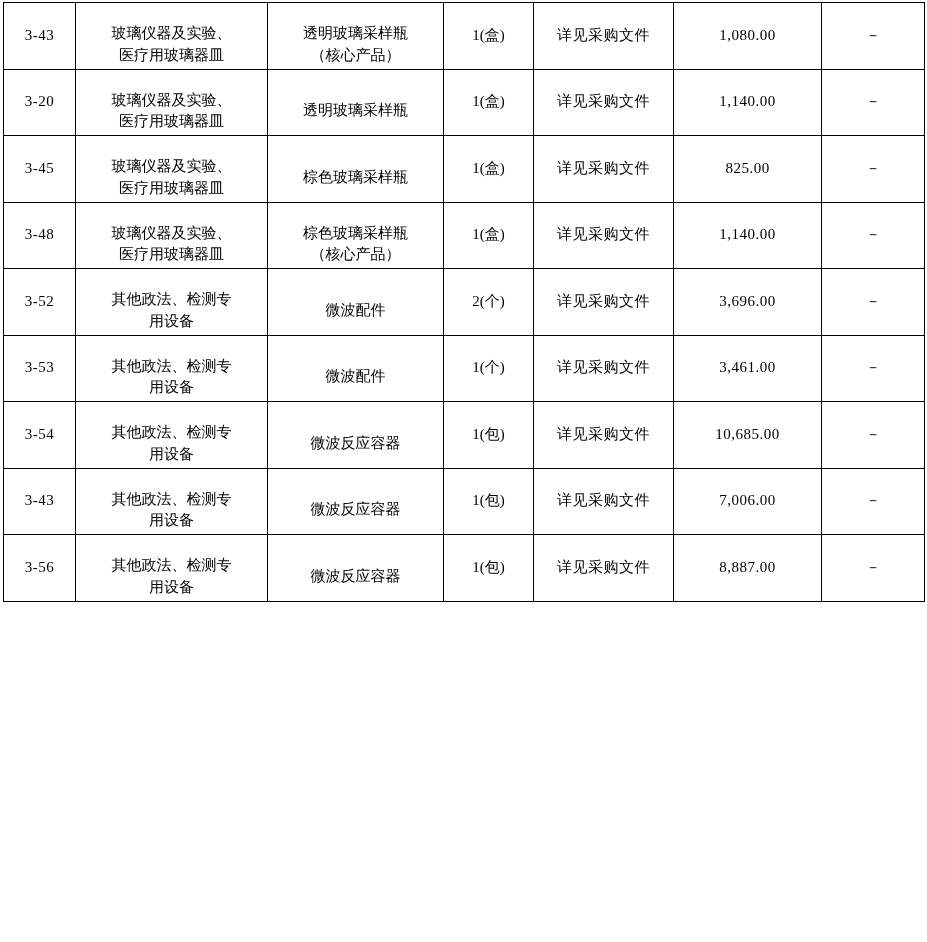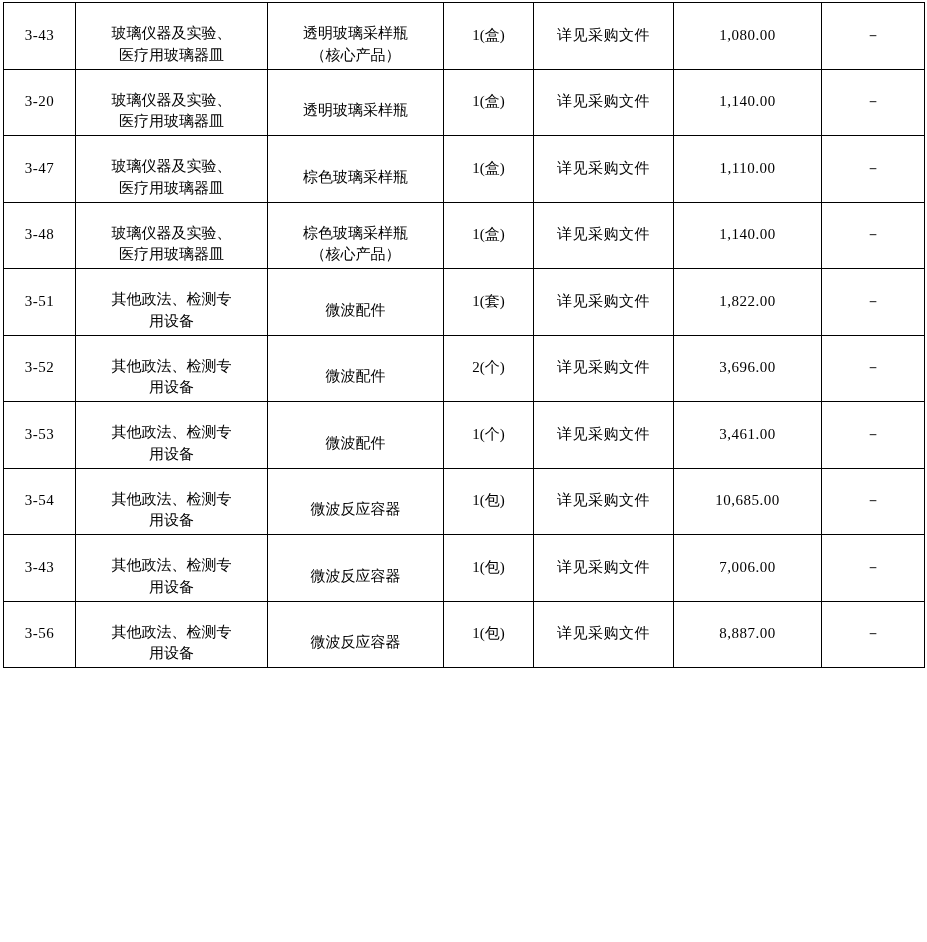--- a/index.html
+++ b/index.html
@@ -125,72 +125,54 @@
             <span class="two-line">
               <span class="line">透明玻璃采样瓶</span>
             </span>
           </td>
           <td class="qty">1(盒)</td>
           <td class="doc">详见采购文件</td>
           <td class="price">1,140.00</td>
           <td class="last">－</td>
         </tr>
         <tr>
-          <td class="no">3-47</td>
+          <td class="no">3-45</td>
           <td class="cat">
             <span class="two-line">
               <span class="line">玻璃仪器及实验、</span>
               <span class="line">医疗用玻璃器皿</span>
             </span>
           </td>
           <td class="name">
             <span class="two-line">
               <span class="line">棕色玻璃采样瓶</span>
             </span>
           </td>
           <td class="qty">1(盒)</td>
           <td class="doc">详见采购文件</td>
-          <td class="price">1,110.00</td>
+          <td class="price">825.00</td>
           <td class="last">－</td>
         </tr>
         <tr>
           <td class="no">3-48</td>
           <td class="cat">
             <span class="two-line">
               <span class="line">玻璃仪器及实验、</span>
               <span class="line">医疗用玻璃器皿</span>
             </span>
           </td>
           <td class="name">
             <span class="two-line">
               <span class="line">棕色玻璃采样瓶</span>
               <span class="line">（核心产品）</span>
             </span>
           </td>
           <td class="qty">1(盒)</td>
           <td class="doc">详见采购文件</td>
           <td class="price">1,140.00</td>
-          <td class="last">－</td>
-        </tr>
-        <tr>
-          <td class="no">3-51</td>
-          <td class="cat">
-            <span class="two-line">
-              <span class="line">其他政法、检测专</span>
-              <span class="line">用设备</span>
-            </span>
-          </td>
-          <td class="name">
-            <span class="two-line">
-              <span class="line">微波配件</span>
-            </span>
-          </td>
-          <td class="qty">1(套)</td>
-          <td class="doc">详见采购文件</td>
-          <td class="price">1,822.00</td>
           <td class="last">－</td>
         </tr>
         <tr>
           <td class="no">3-52</td>
           <td class="cat">
             <span class="two-line">
               <span class="line">其他政法、检测专</span>
               <span class="line">用设备</span>
             </span>
           </td>

